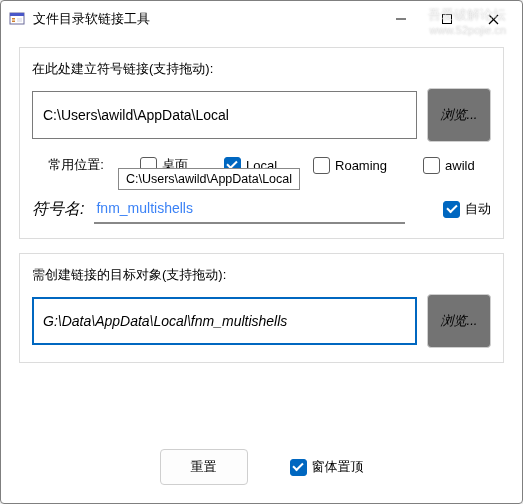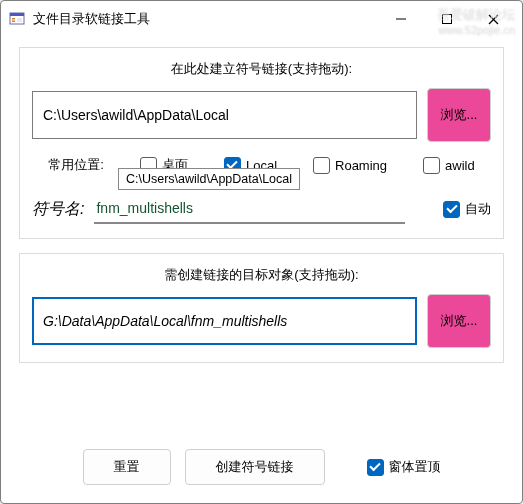--- a/index.html
+++ b/index.html
@@ -21,59 +21,60 @@
     display: flex; align-items: center; justify-content: center;
   }
   .title-text { font-size: 13px; color: #000; flex: 1; }
   .win-controls { display: flex; }
   .win-btn {
     width: 46px; height: 30px;
     display: flex; align-items: center; justify-content: center;
     font-size: 12px; color: #000;
   }
   .watermark {
-    position: absolute; top: 6px; right: 8px;
+    position: absolute; top: 6px; right: 17px;
     color: rgba(255,255,255,0.55); font-size: 13px; text-align: right;
     pointer-events: none; z-index: 100;
     text-shadow: 0 0 2px rgba(120,120,120,0.4);
   }
   .watermark-sub { font-size: 11px; color: rgba(255,255,255,0.45); }
   .content {
     flex: 1; padding: 10px 18px 14px 18px;
     display: flex; flex-direction: column;
   }
   .group {
     border: 1px solid #dcdcdc;
     padding: 12px 12px 14px 12px;
     margin-bottom: 14px;
   }
-  .label { font-size: 13px; color: #000; margin-bottom: 10px; text-align: center; }
+  .label { font-size: 13px; color: #000; margin-bottom: 10px; }
   .row { display: flex; align-items: center; gap: 10px; }
   .path-input {
     flex: 1; height: 48px;
     border: 1px solid #7a7a7a;
     font-size: 14px; padding: 0 10px;
     background: #fff;
   }
   .symbol-field-wrap {
     flex: 1; height: 30px; position: relative;
     border-bottom: 2px solid #888;
   }
   .symbol-field {
     width: 100%; height: 100%;
     border: none; outline: none;
-    font-size: 14px; color: #14532d;
+    font-size: 14px; color: #3b82f6;
     background: transparent;
   }
   .browse-btn {
     width: 64px; height: 54px;
-    background: #ec4899;
+    background: #737373;
     border: 1px solid #cfcfcf;
     font-size: 13px;
     border-radius: 4px;
+    font-style: italic;
   }
   .common-row {
     display: flex; align-items: center; gap: 8px;
     margin-top: 14px; font-size: 13px; justify-content: center;
   }
   .cb {
     display: inline-flex; align-items: center; gap: 5px;
     font-size: 13px;
     padding-left: 28px;
   }
@@ -195,21 +196,20 @@
     <div class="group">
       <div class="label">需创建链接的目标对象(支持拖动):</div>
       <div class="row">
         <input class="path-input" style="outline: rgb(0, 103, 192) solid 2px; outline-offset: -2px; font-style: italic;" value="G:\Data\AppData\Local\fnm_multishells">
         <button class="browse-btn">浏览...</button>
       </div>
     </div>
 
     <div class="footer-row">
       <button class="action-btn">重置</button>
-      <button class="action-btn">创建符号链接</button>
       <label class="cb">
         <span class="cb-box checked"></span>
         <span>窗体置顶</span>
       </label>
     </div>
   </div>
 </div>
 
 <div class="watermark">
   <div>吾爱破解论坛</div>

